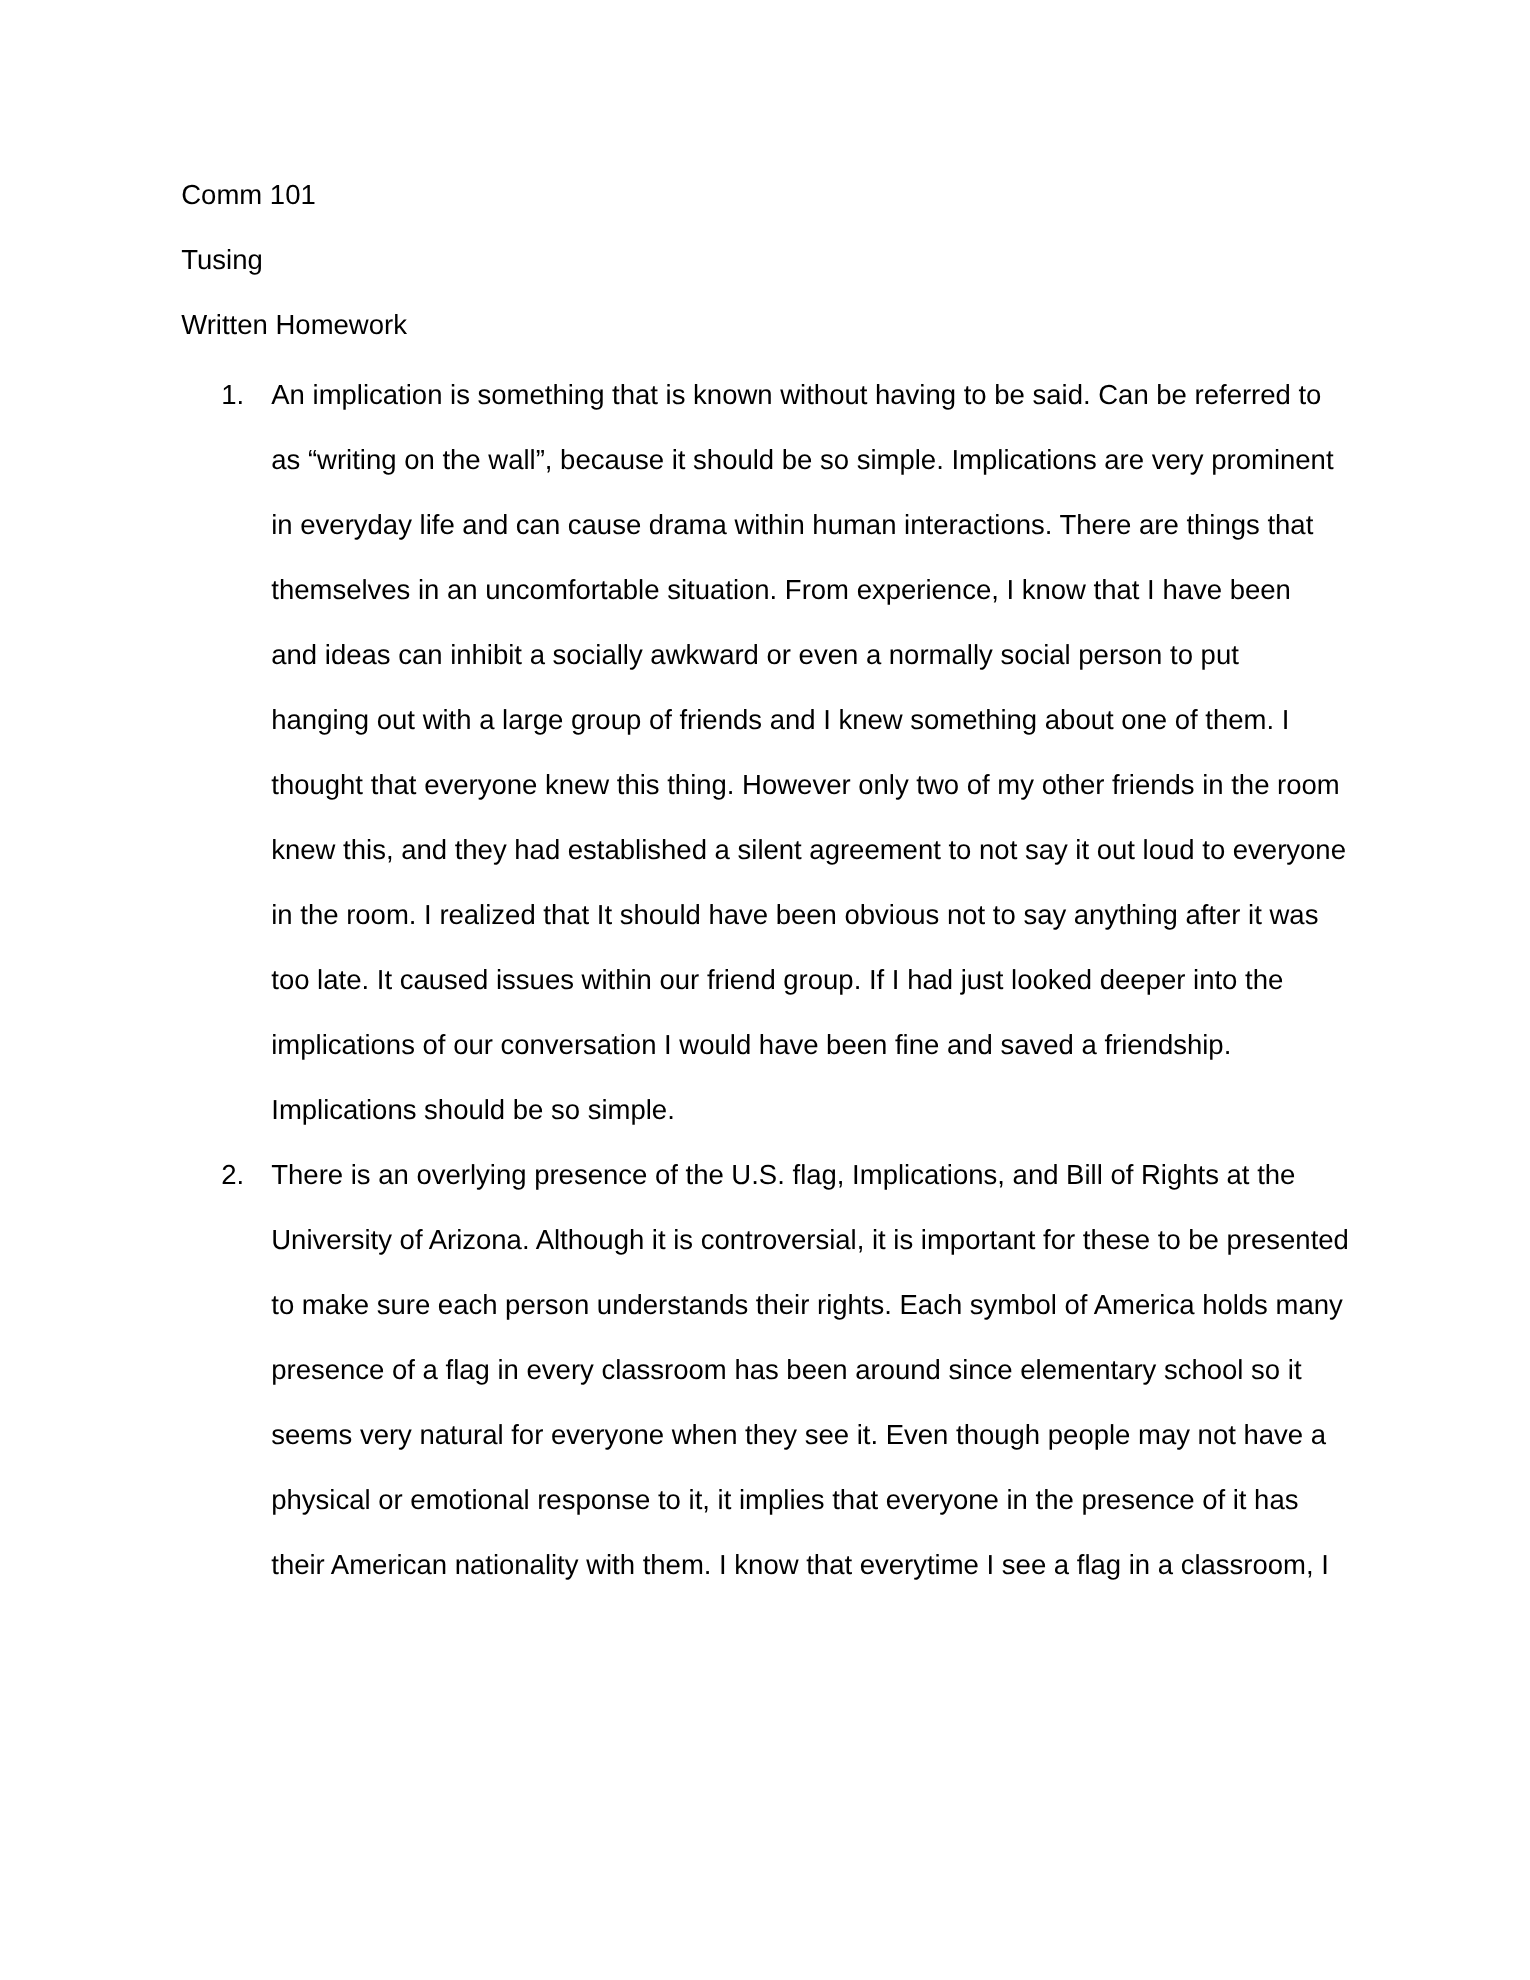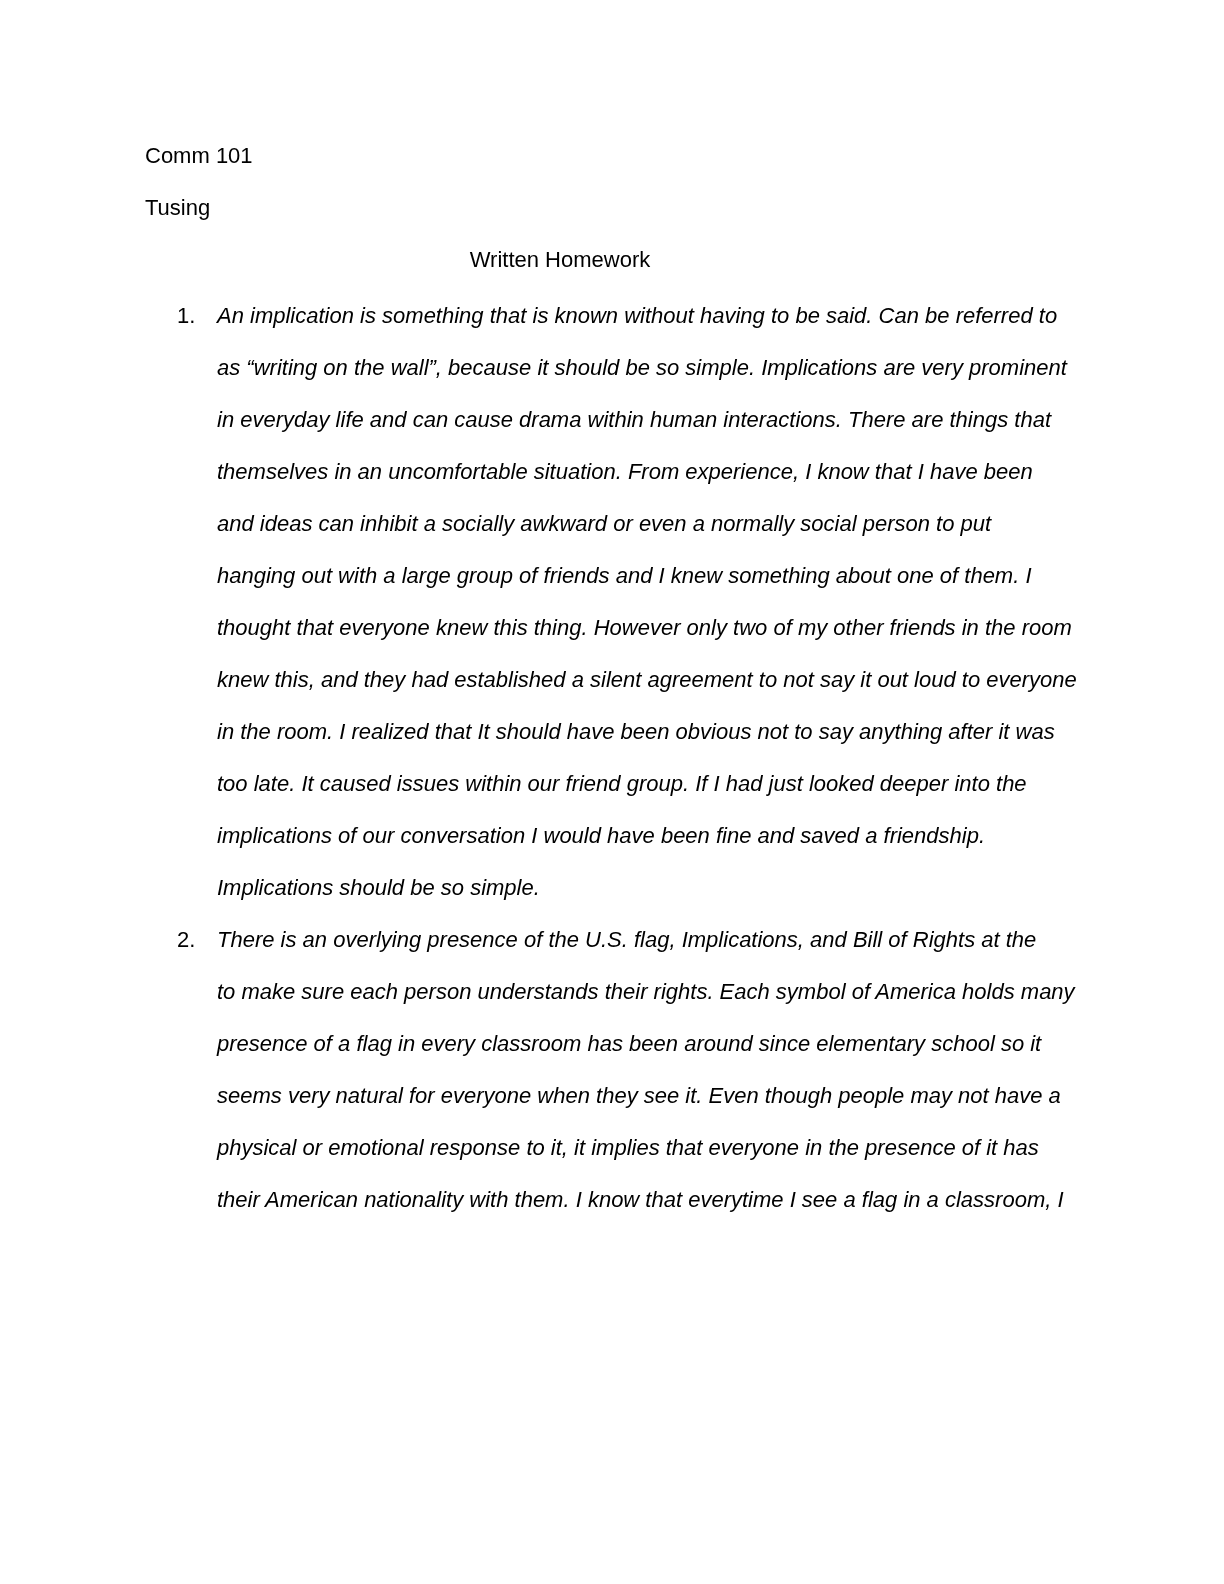--- a/index.html
+++ b/index.html
@@ -17,37 +17,36 @@
     font-size: 22px;
     line-height: 52px;
     box-sizing: border-box;
     padding: 130px 145px 0 145px;
     overflow: hidden;
   }
   .hline {
     white-space: nowrap;
   }
   .title {
-    text-align: center;
+    text-align: left;
   }
   .list {
     margin-top: 4px;
   }
   .list-item {
     position: relative;
     padding-left: 72px;
   }
   .item-number {
     position: absolute;
     left: 32px;
     top: 0;
   }
   .line {
     white-space: nowrap;
-    font-style: italic;
   }
 </style>
 </head>
 <body>
 
 <div class="page">
   <div class="hline">Comm 101</div>
   <div class="hline">Tusing</div>
   <div class="hline title">Written Homework</div>
 
@@ -65,20 +64,21 @@
       <div class="line">knew this, and they had established a silent agreement to not say it out loud to everyone</div>
       <div class="line">in the room. I realized that It should have been obvious not to say anything after it was</div>
       <div class="line">too late. It caused issues within our friend group. If I had just looked deeper into the</div>
       <div class="line">implications of our conversation I would have been fine and saved a friendship.</div>
       <div class="line">Implications should be so simple.</div>
     </div>
 
     <div class="list-item">
       <span class="item-number">2.</span>
       <div class="line">There is an overlying presence of the U.S. flag, Implications, and Bill of Rights at the</div>
+      <div class="line">University of Arizona. Although it is controversial, it is important for these to be presented</div>
       <div class="line">to make sure each person understands their rights. Each symbol of America holds many</div>
       <div class="line">presence of a flag in every classroom has been around since elementary school so it</div>
       <div class="line">seems very natural for everyone when they see it. Even though people may not have a</div>
       <div class="line">physical or emotional response to it, it implies that everyone in the presence of it has</div>
       <div class="line">their American nationality with them. I know that everytime I see a flag in a classroom, I</div>
     </div>
 
   </div>
 </div>
 

